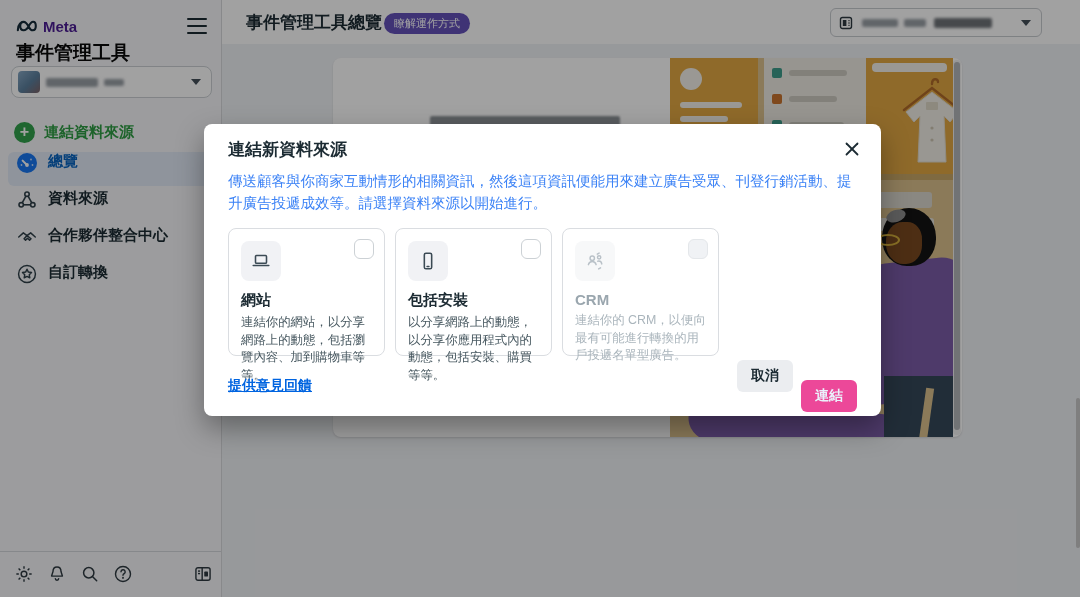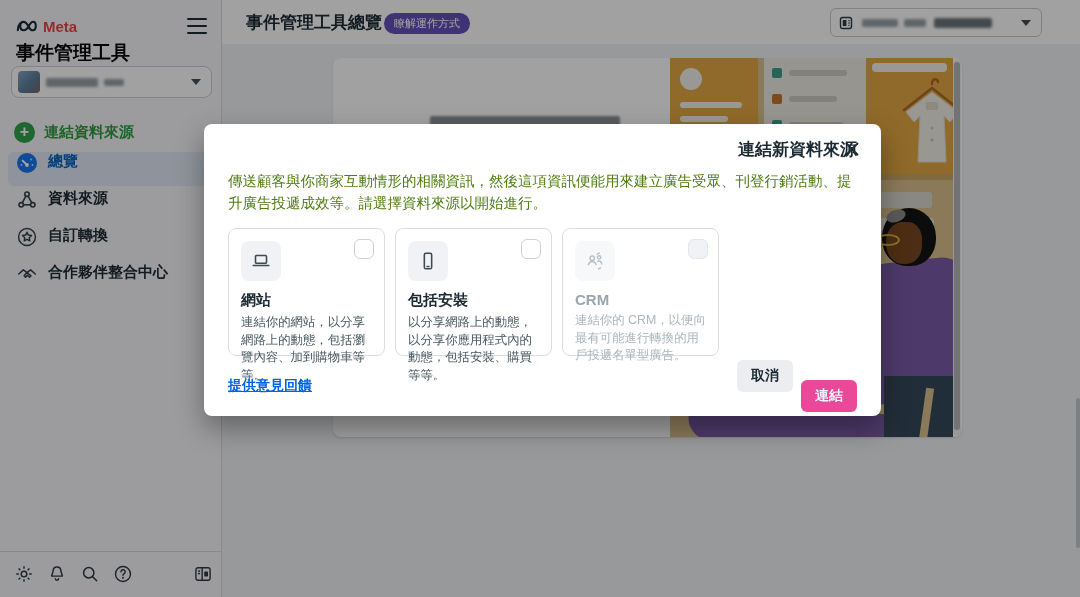--- a/index.html
+++ b/index.html
@@ -4,21 +4,21 @@
 <style>
   * { margin:0; padding:0; box-sizing:border-box; }
   html,body { width:1080px; height:597px; overflow:hidden; }
   body { font-family:"Liberation Sans","DejaVu Sans",sans-serif; }
   .app { position:relative; width:1080px; height:597px; background:#f0f2f5; overflow:hidden; }
 
   
   .sidebar { position:absolute; left:0; top:0; width:222px; height:597px; background:#f7f8fa; border-right:1px solid #d8dadd; z-index:1; }
   .logo-row { position:absolute; left:16px; top:14px; right:14px; height:24px; display:flex; align-items:center; }
   .meta-logo { display:flex; align-items:center; gap:5px; color:#162b3a; }
-  .meta-logo .brand { font-size:15px; font-weight:bold; color:#ef4444; }
+  .meta-logo .brand { font-size:15px; font-weight:bold; color:#4c1d95; }
   .hamburger { margin-left:auto; width:20px; height:16px; display:flex; flex-direction:column; justify-content:space-between; cursor:pointer; }
   .hamburger span { display:block; height:2px; background:#1c2b33; border-radius:1px; }
   .side-title { position:absolute; left:16px; top:40px; font-size:19px; font-weight:bold; color:#080809; }
   .account-box { position:absolute; left:11px; top:66px; width:201px; height:32px; background:#fff; border:1px solid #ccd0d5; border-radius:8px; display:flex; align-items:center; padding:0 10px 0 6px; }
   .avatar { width:22px; height:22px; border-radius:4px; background:linear-gradient(135deg,#86a7c4 0%,#5b7f9d 55%,#7d6468 100%); filter:blur(0.6px); }
   .redact { background:#9aa0a6; border-radius:2px; filter:blur(1.5px); }
   .account-box .redact { height:9px; margin-left:6px; }
   .caret { margin-left:auto; width:0; height:0; border-left:5px solid transparent; border-right:5px solid transparent; border-top:6px solid #44505a; }
   .connect-row { position:absolute; left:14px; top:122px; display:flex; align-items:center; gap:9px; cursor:pointer; }
   .plus-circle { width:21px; height:21px; border-radius:50%; background:#31a24c; color:#fff; font-size:16px; line-height:20px; text-align:center; font-weight:bold; }
@@ -66,23 +66,23 @@
   .p-jeans { left:214px; top:318px; width:90px; height:70px; background:#35485a; }
   .p-jean-gap { left:252px; top:330px; width:8px; height:60px; background:#dcc28e; transform:rotate(8deg); }
 
   .card-scrollbar { position:absolute; right:1px; top:2px; width:8px; bottom:2px; background:#f1f1f1; border-radius:4px; }
   .card-scroll-thumb { position:absolute; left:1px; right:1px; top:2px; height:368px; background:#b4b6b9; border-radius:4px; }
   .win-scrollbar { position:absolute; right:0; top:398px; width:4px; height:150px; background:#c9c9c9; border-radius:2px; z-index:2; }
 
   
   .dim { position:absolute; inset:0; background:rgba(0,0,0,0.37); z-index:10; }
   .modal { position:absolute; left:204px; top:124px; width:677px; height:292px; background:#fff; border-radius:8px; box-shadow:0 12px 28px rgba(0,0,0,.35); z-index:20; padding:14px 24px 14px 24px; }
-  .modal-title { font-size:17px; font-weight:bold; color:#1c2b33;text-align:right; }
+  .modal-title { font-size:17px; font-weight:bold; color:#1c2b33; }
   .modal-close { position:absolute; right:18px; top:14px; width:22px; height:22px; cursor:pointer; display:flex; align-items:center; justify-content:center; }
-  .modal-desc { margin-top:9px; font-size:14.5px; line-height:1.55; color:#4d7c0f; width:625px; }
+  .modal-desc { margin-top:9px; font-size:14.5px; line-height:1.55; color:#3b82f6; width:625px; }
   .cards-row { display:flex; gap:10px; margin-top:13px; }
   .src-card { position:relative; width:157px; height:128px; border:1px solid #dadde1; border-radius:8px; padding:12px; cursor:pointer; background:#fff; }
   .icon-tile { width:40px; height:40px; background:#f1f2f5; border-radius:8px; display:flex; align-items:center; justify-content:center; }
   .src-card.disabled .icon-tile { background:#f7f8f9; }
   .checkbox { position:absolute; top:10px; right:10px; width:20px; height:20px; border:1.5px solid #ccd1d5; border-radius:6px; background:#fff; }
   .src-card.disabled .checkbox { background:#f0f2f5; border-color:#e4e7ea; }
   .src-title { margin-top:10px; font-size:15px; font-weight:bold; color:#1c2b33; }
   .src-desc { margin-top:4px; font-size:12.4px; line-height:1.42; color:#46575f; }
   .src-card.disabled .src-title { color:#9aa6ae; }
   .src-card.disabled .src-desc { color:#aab5bc; }
@@ -153,35 +153,35 @@
               <circle cx="16.8" cy="15.8" r="2.2"></circle>
               <line x1="9.9" y1="7.2" x2="6.2" y2="13.9"></line>
               <line x1="12.1" y1="7.2" x2="15.8" y2="13.9"></line>
               <line x1="7.4" y1="15.8" x2="14.6" y2="15.8"></line>
             </svg>
         </span>
         <span class="lbl">資料來源</span>
       </div>
       <div class="nav-item">
         <span class="nav-icon">
+          <svg width="22" height="22" viewBox="0 0 24 24" fill="none" stroke="#30404a" stroke-width="1.6" stroke-linecap="round" stroke-linejoin="round">
+              <path d="M3 12l5-4.5 4 3 4-3 5 4.5"></path>
+              <path d="M12 10.5l-3.2 3.4 1.6 1.5 2.2-2.1 2.2 2.1 1.6-1.5z"></path>
+            </svg>
+        </span>
+        <span class="lbl">合作夥伴整合中心</span>
+      </div>
+      <div class="nav-item">
+        <span class="nav-icon">
           <svg width="22" height="22" viewBox="0 0 24 24" fill="none" stroke="#30404a" stroke-width="1.6">
               <circle cx="12" cy="12" r="9.2"></circle>
               <path d="M12 6.8l1.5 3.1 3.4.5-2.45 2.4.58 3.4L12 14.6l-3.03 1.6.58-3.4L7.1 10.4l3.4-.5z" stroke-linejoin="round"></path>
             </svg>
         </span>
         <span class="lbl">自訂轉換</span>
-      </div>
-      <div class="nav-item">
-        <span class="nav-icon">
-          <svg width="22" height="22" viewBox="0 0 24 24" fill="none" stroke="#30404a" stroke-width="1.6" stroke-linecap="round" stroke-linejoin="round">
-              <path d="M3 12l5-4.5 4 3 4-3 5 4.5"></path>
-              <path d="M12 10.5l-3.2 3.4 1.6 1.5 2.2-2.1 2.2 2.1 1.6-1.5z"></path>
-            </svg>
-        </span>
-        <span class="lbl">合作夥伴整合中心</span>
       </div>
     </div>
 
     <div class="side-footer">
       <span class="sf-icon" style="left:14px">
         <svg width="20" height="20" viewBox="0 0 24 24" fill="none" stroke="#2f3a42" stroke-width="1.7">
             <circle cx="12" cy="12" r="3.4"></circle>
             <path d="M12 2.8v3M12 18.2v3M2.8 12h3M18.2 12h3M5.5 5.5l2.1 2.1M16.4 16.4l2.1 2.1M18.5 5.5l-2.1 2.1M7.6 16.4l-2.1 2.1"></path>
           </svg>
       </span>

